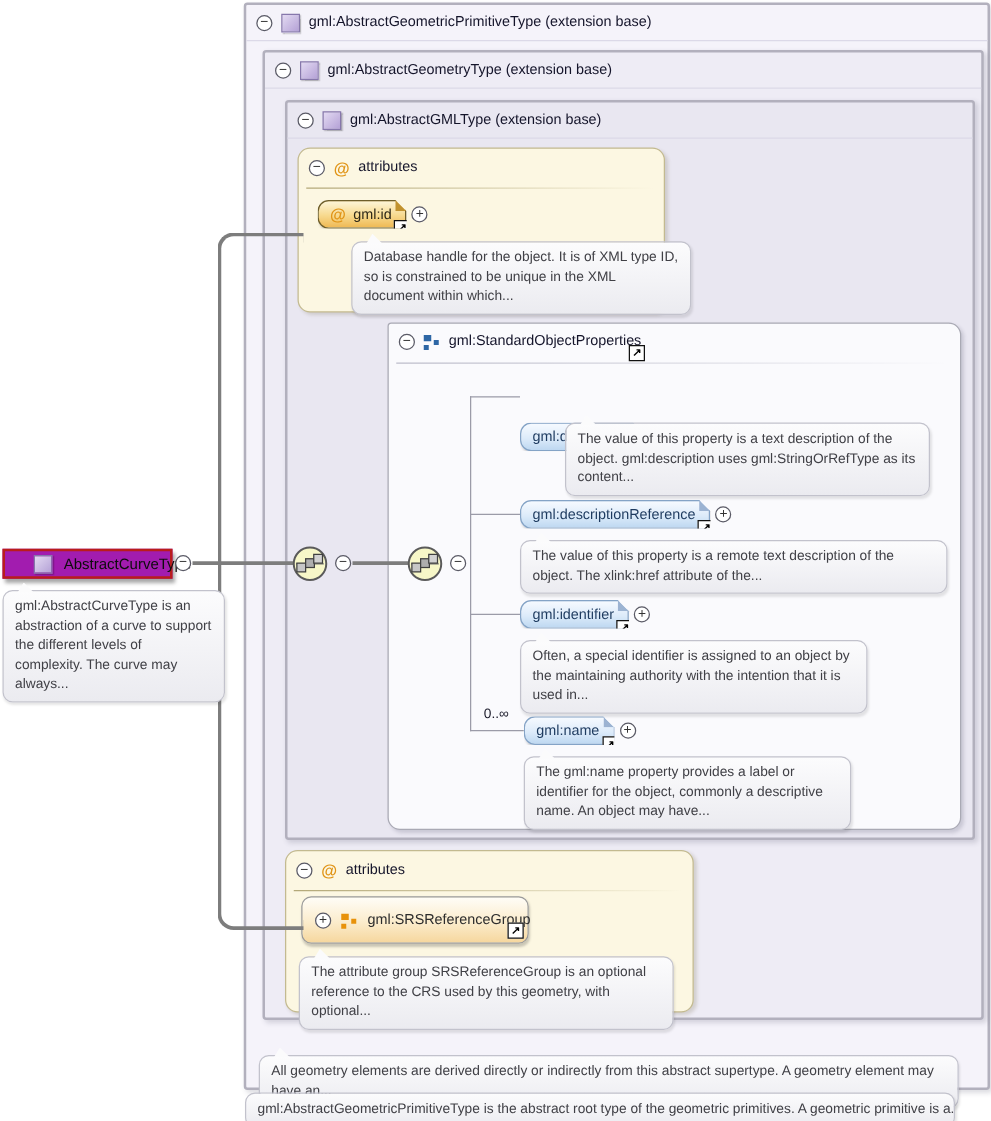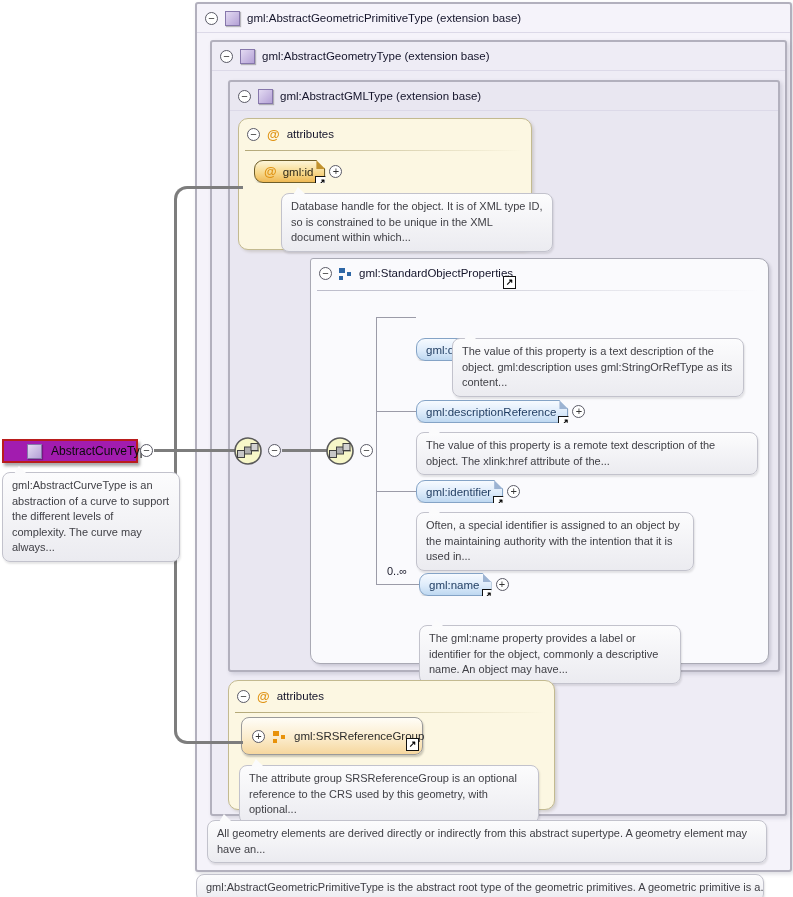--- a/index.html
+++ b/index.html
@@ -157,21 +157,21 @@
 
     <span class="card" style="left:76px;top:306px;">0..∞</span>
     <div class="row" style="left:108px;top:314px;">
       <span class="el el-blue">
         <span class="fold fold-blue"></span>
         <span>gml:name</span>
         <span class="arrow">↗</span>
       </span>
       <span class="plus">+</span>
     </div>
-    <div class="tip" style="left:108px;top:346px;width:242px;margin-top:20px;">The gml:name property provides a label or identifier for the object, commonly a descriptive name. An object may have...</div>
+    <div class="tip" style="left:108px;top:346px;width:242px;">The gml:name property provides a label or identifier for the object, commonly a descriptive name. An object may have...</div>
   </div>
 
   <div class="cream" style="left:228px;top:680px;width:325px;height:128px;">
     <div class="hdr">
       <span class="minus">−</span>
       <span class="at-icon">@</span>
       <span class="hdr-label">attributes</span>
     </div>
     <div class="cream-sep"></div>
     <div class="agbox" style="left:12px;top:36px;width:182px;">
@@ -208,16 +208,16 @@
     <svg width="30" height="30" viewBox="0 0 30 30">
       <circle cx="15" cy="15" r="13" fill="#f7f7c8" stroke="#5a5a5a" stroke-width="1.6"></circle>
       <line x1="4" y1="15" x2="26" y2="15" stroke="#707070" stroke-width="1"></line>
       <rect x="4.5" y="14.5" width="7" height="7" fill="#c6c6c6" stroke="#404040" stroke-width="1"></rect>
       <rect x="11.5" y="11" width="7" height="7" fill="#aeaeae" stroke="#404040" stroke-width="1"></rect>
       <rect x="18" y="7.5" width="7" height="7" fill="#d2d2d2" stroke="#404040" stroke-width="1"></rect>
     </svg>
   </span>
   <span class="minus abs" style="left:360px;top:444px;">−</span>
 
-  <div class="tip" style="left:207px;top:820px;width:540px;">All geometry elements are derived directly or indirectly from this abstract supertype. A geometry element may have an...</div>
+  <div class="tip" style="left:207px;top:844px;width:540px;">All geometry elements are derived directly or indirectly from this abstract supertype. A geometry element may have an...</div>
   <div class="tip" style="left:196px;top:874px;width:548px;white-space:nowrap;overflow:hidden;">gml:AbstractGeometricPrimitiveType is the abstract root type of the geometric primitives. A geometric primitive is a...</div>
 
 </div>
 
 </body></html>

